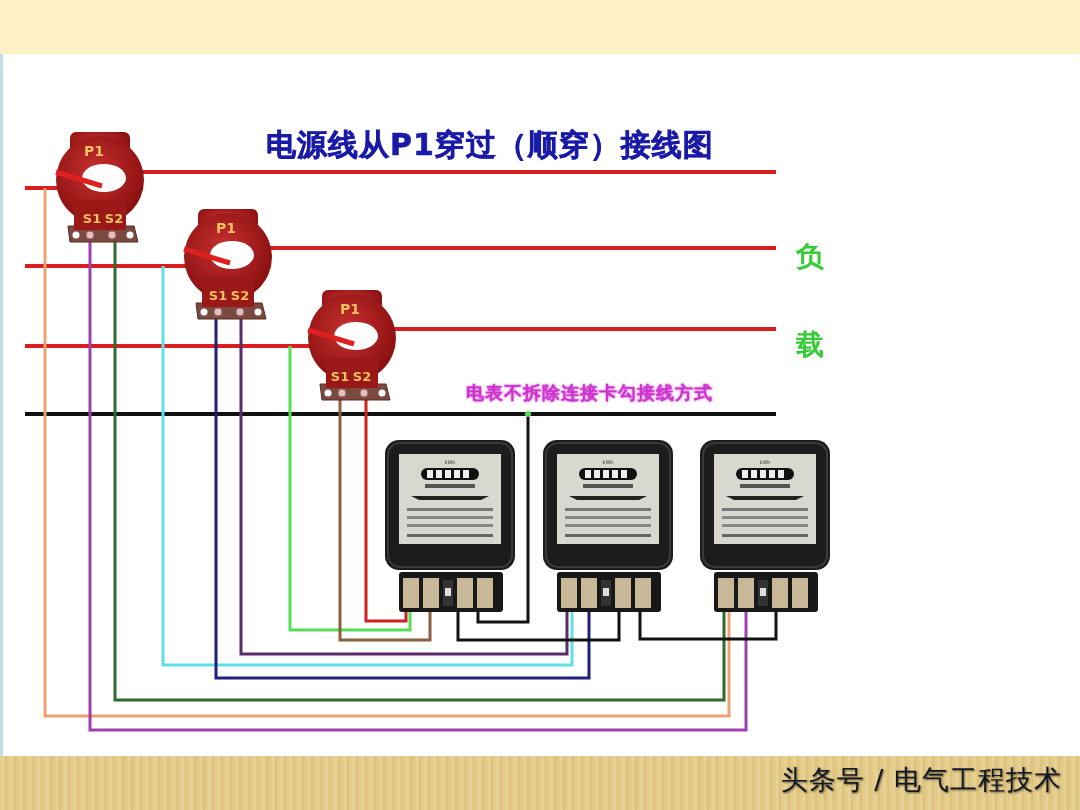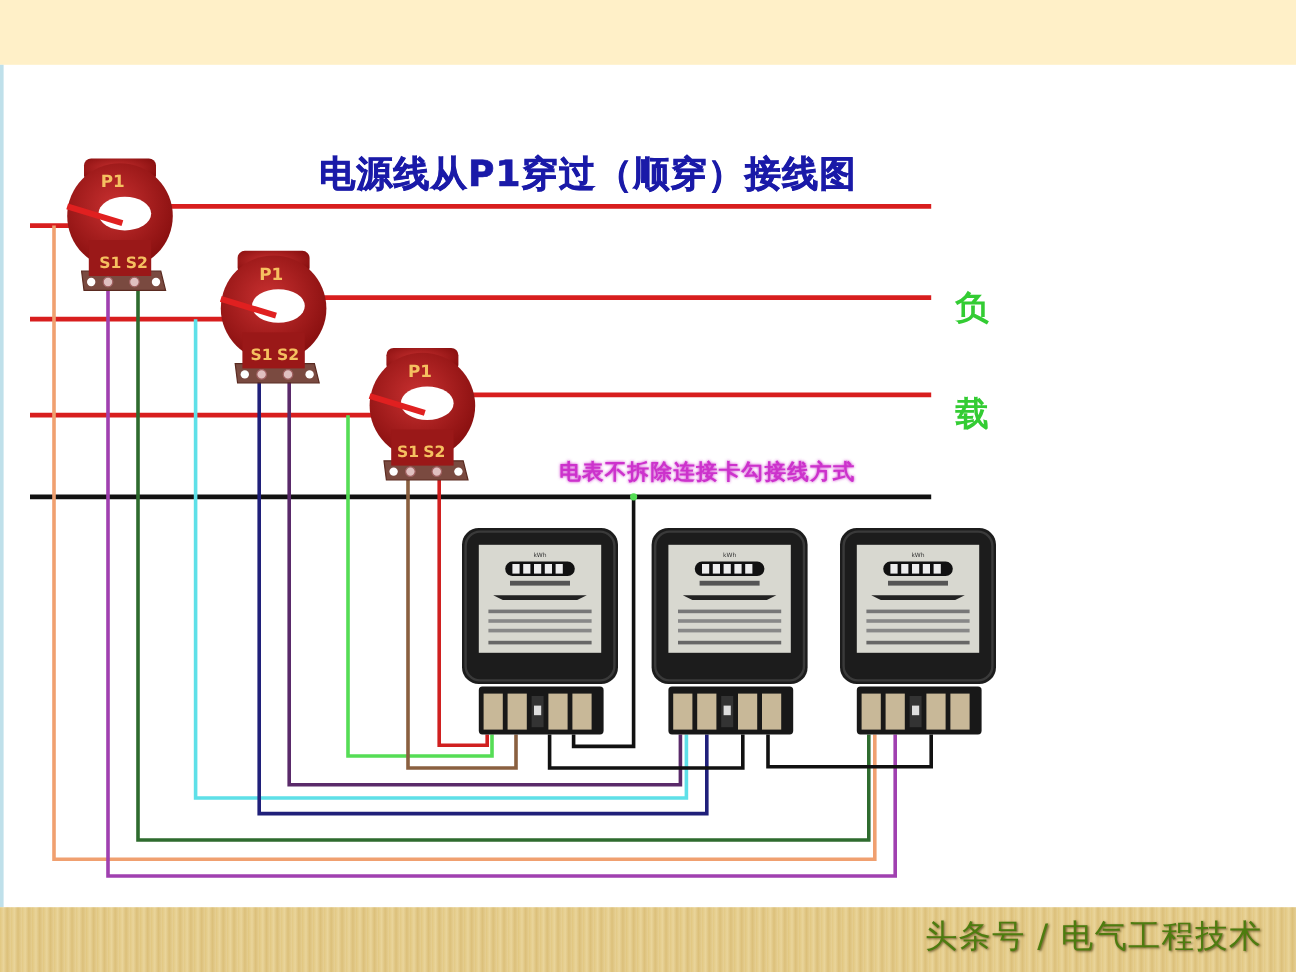--- a/index.html
+++ b/index.html
@@ -1,21 +1,21 @@
 <!DOCTYPE html>
 <html><head>
 <meta charset="utf-8">
 <style>
   html, body { margin: 0; padding: 0; }
   body { width: 1080px; height: 810px; position: relative; overflow: hidden; background: #ffffff; font-family: "DejaVu Sans", sans-serif; }
   .top-band { position: absolute; left: 0; top: 0; width: 1080px; height: 54px; background: #fff0c8; }
   .left-edge { position: absolute; left: 0; top: 54px; width: 3px; height: 702px; background: #bfe0ea; }
   .bottom-band { position: absolute; left: 0; top: 756px; width: 1080px; height: 54px;
     background: repeating-linear-gradient(90deg, #e2c882 0px, #e9d49a 3px, #dcc07a 6px, #e6cf92 9px); }
-  .watermark { position: absolute; right: 28px; top: 762px; font-size: 27px; color: #4d7c0f; letter-spacing: 1px;
+  .watermark { position: absolute; right: 18px; top: 762px; font-size: 27px; color: #0f172a; letter-spacing: 1px;
     text-shadow: 1px 1px 2px #6b5a2a; font-family: "DejaVu Sans", sans-serif; }
   svg.diagram { position: absolute; left: 0; top: 0; }
   .title { font-family: "DejaVu Sans", sans-serif; font-weight: bold; }
 </style>
 </head>
 <body>
 
 <div class="top-band"></div>
 <div class="left-edge"></div>
 

